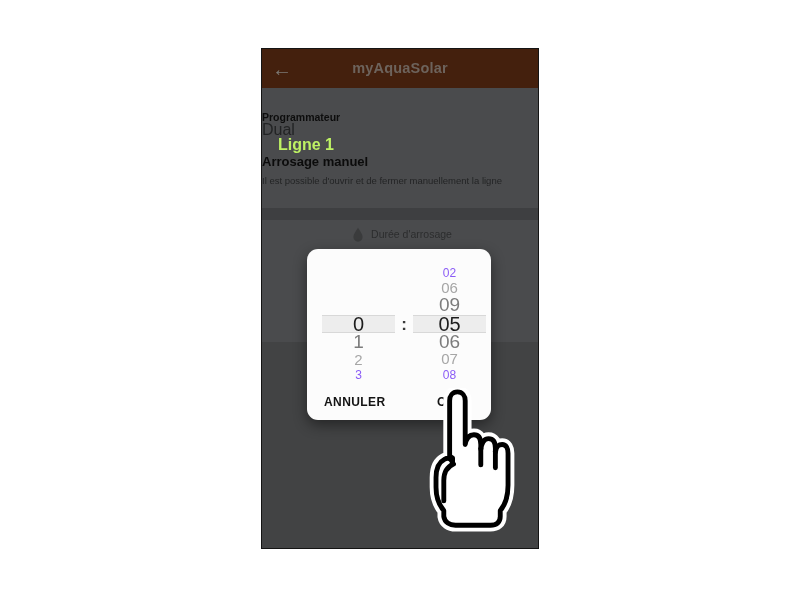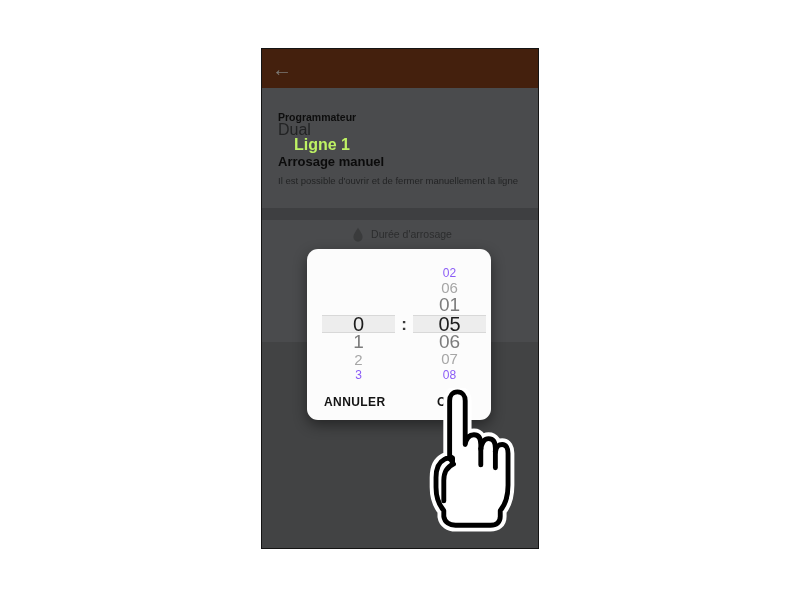--- a/index.html
+++ b/index.html
@@ -13,21 +13,21 @@
   
   .appbar { position:absolute; left:0; top:0; width:276px; height:39px; background:#44200d; }
   .back-btn { position:absolute; left:6px; top:6px; width:28px; height:28px;
               display:flex; align-items:center; justify-content:center; cursor:pointer; }
   .back-glyph { color:#7d7a75; font-size:20px; line-height:20px; }
   .appbar-title { position:absolute; left:0; right:0; top:11px; text-align:center;
                   color:#6d635c; font-size:14.5px; font-weight:bold; letter-spacing:.2px; }
 
   
   .card1 { position:absolute; left:0; top:39px; width:276px; height:120px;
-           background:#4a4b4d; padding:23px 12px 0 16px; }
+           background:#4a4b4d; padding:23px 12px 0 0; }
   .lbl-bold-sm { font-size:10.5px; font-weight:bold; color:#0d0d0d; line-height:13px; }
   .lbl-reg-sm  { font-size:16px; color:#222324; line-height:12px; }
   .lbl-bold-md { font-size:16px; font-weight:bold; color:#bef264; line-height:17px;margin-left:16px; }
   .lbl-bold-md2{ font-size:13px; font-weight:bold; color:#0b0b0b; line-height:17px; margin-bottom:4px; }
   .desc-line   { display:block; font-size:9.5px; color:#232425; line-height:13px; }
 
   .gap-band { position:absolute; left:0; top:159px; width:276px; height:12px; background:#3e3f41; }
 
   .card2 { position:absolute; left:0; top:171px; width:276px; height:122px; background:#4a4b4d; }
   .duration-row { position:absolute; left:0; top:5px; width:280px; height:18px;
@@ -66,20 +66,21 @@
 </head>
 <body>
 
 <div class="page">
   <div class="screen">
 
     <div class="appbar">
       <div class="back-btn">
         <span class="back-glyph">←</span>
       </div>
+      <div class="appbar-title">myAquaSolar</div>
     </div>
 
     <div class="card1">
       <div class="lbl-bold-sm">Programmateur</div>
       <div class="lbl-reg-sm">Dual</div>
       <div class="lbl-bold-md">Ligne 1</div>
       <div class="lbl-bold-md2">Arrosage manuel</div>
       <div>
         <span class="desc-line">Il est possible d'ouvrir et de fermer manuellement la ligne</span>
       </div>
@@ -107,21 +108,21 @@
         <div class="wheel-item col-h r-near t-h1">1</div>
         <div class="wheel-item col-h r-mid  t-h2">2</div>
         <div class="wheel-item col-h r-far  t-h3">3</div>
       </div>
 
       <div class="colon">:</div>
 
       <div>
         <div class="wheel-item col-m r-far  t-m0">02</div>
         <div class="wheel-item col-m r-mid  t-m1">06</div>
-        <div class="wheel-item col-m r-near t-m2">01</div>
+        <div class="wheel-item col-m r-near t-m2">09</div>
         <div class="wheel-item col-m r-sel  t-m3">05</div>
         <div class="wheel-item col-m r-near t-m4">06</div>
         <div class="wheel-item col-m r-mid  t-m5">07</div>
         <div class="wheel-item col-m r-far  t-m6">08</div>
       </div>
 
       <div class="dlg-btn btn-cancel">ANNULER</div>
       <div class="dlg-btn btn-ok">OK</div>
     </div>
 

